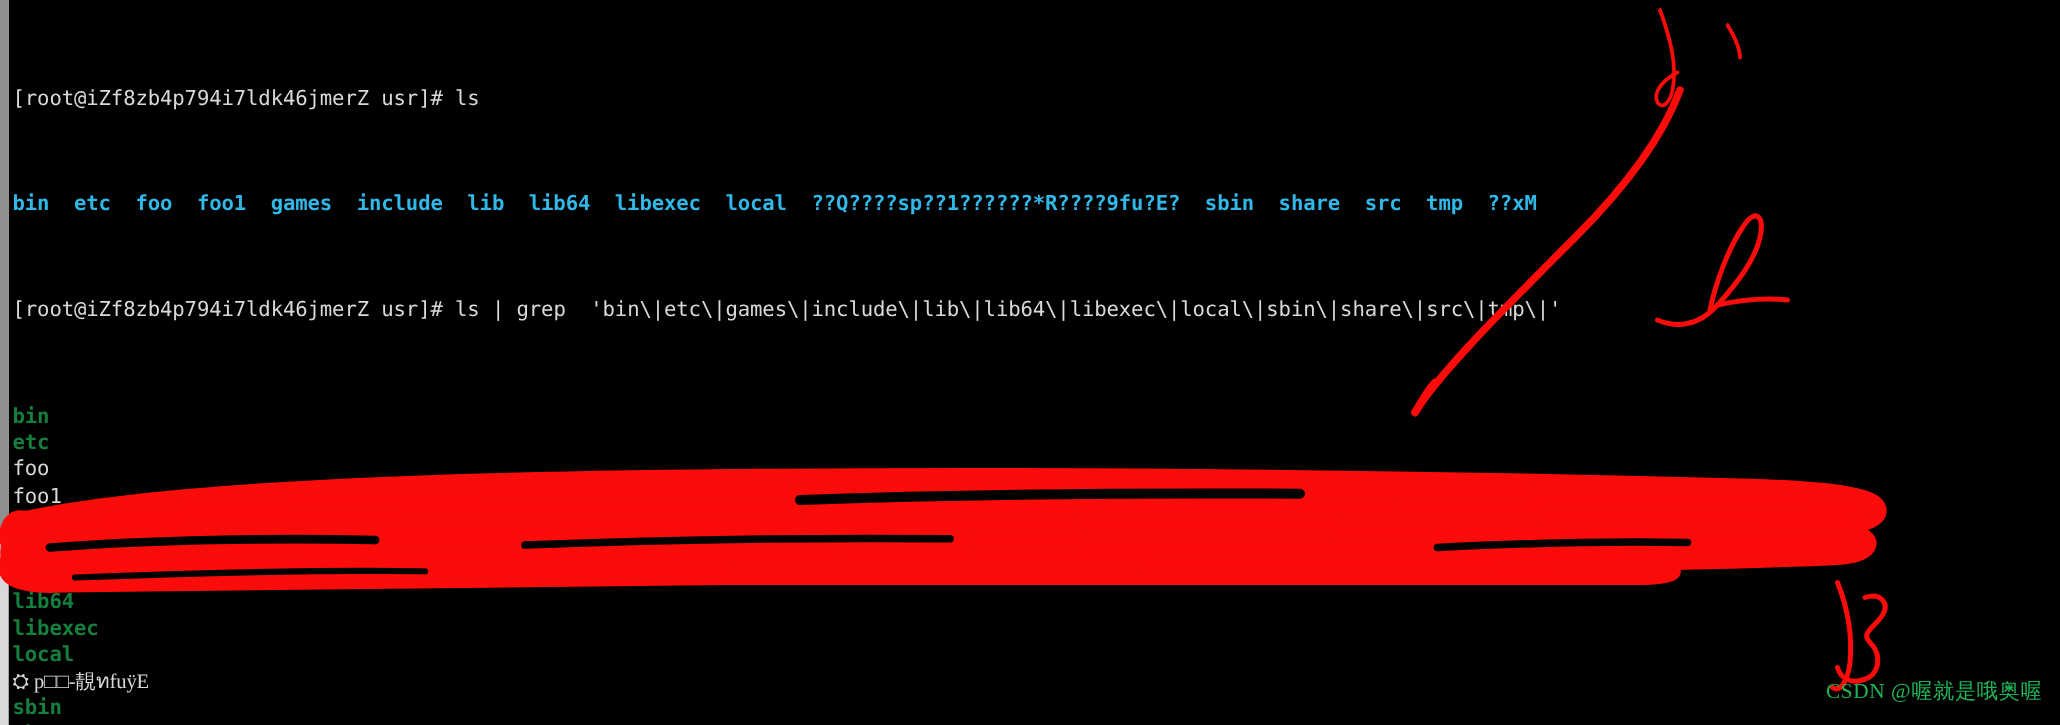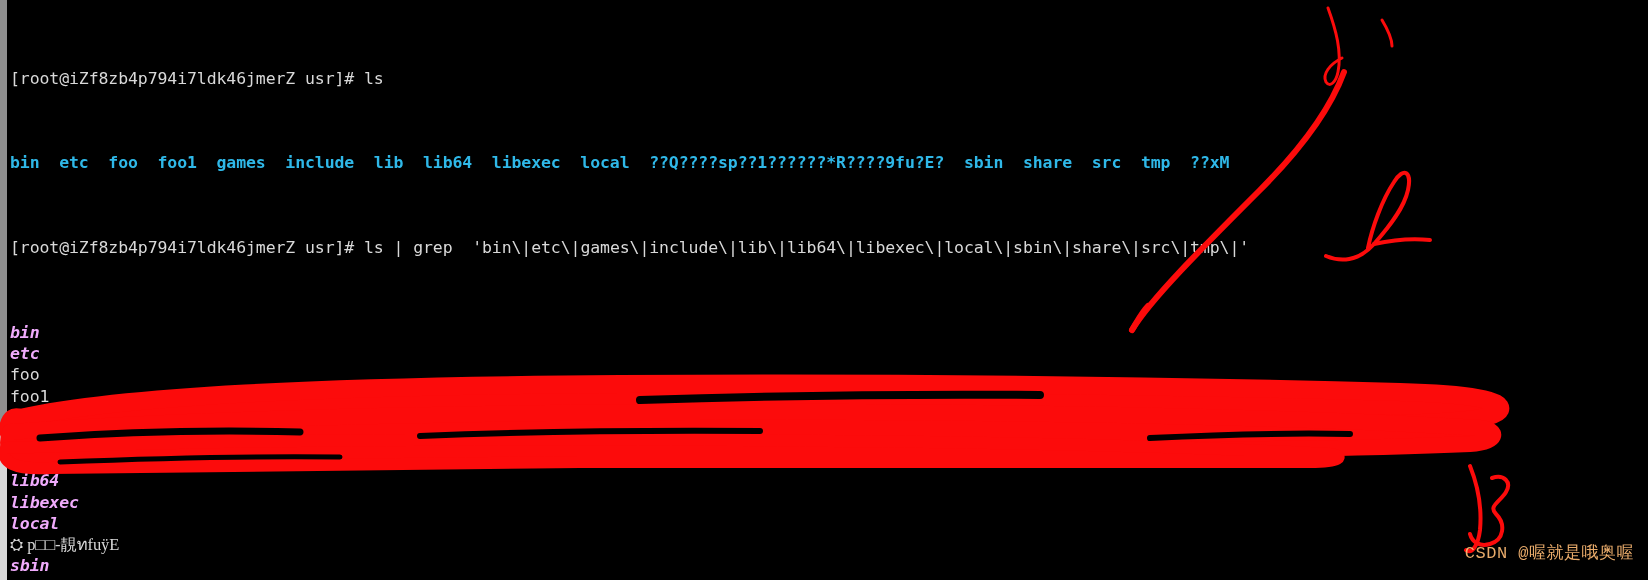--- a/index.html
+++ b/index.html
@@ -24,30 +24,30 @@
     box-sizing: border-box;
     font-size: 16.5px;
     line-height: 21.2px;
     letter-spacing: -0.1px;
     white-space: pre;
     color: #d8d8d8;
   }
   .line { height: 21.2px; white-space: pre; }
   .w  { color: #d9d9d9; }
   .c  { color: #2fb8e8; font-weight: bold; }
-  .r  { color: #f0abfc; font-weight: bold; font-style: italic; }
+  .r  { color: #15803d; font-weight: bold; }
   .cjk { font-family: Liberation Serif, serif; }
   #scribbles { position: absolute; left: 0; top: 0; width: 1648px; height: 580px; pointer-events: none; }
 
   #watermark {
     position: absolute;
     right: 14px;
     bottom: 16px;
-    color: #fdba74;
-    font-family: Liberation Mono, monospace;
+    color: #22c55e;
+    font-family: Liberation Serif, serif;
     font-size: 17px;
     letter-spacing: 0.5px;
     opacity: 0.92;
   }
   .scrollbar {
     position: absolute;
     left: 0; top: 0;
     width: 7px;
     height: 580px;
     background: #d9d9d9;

